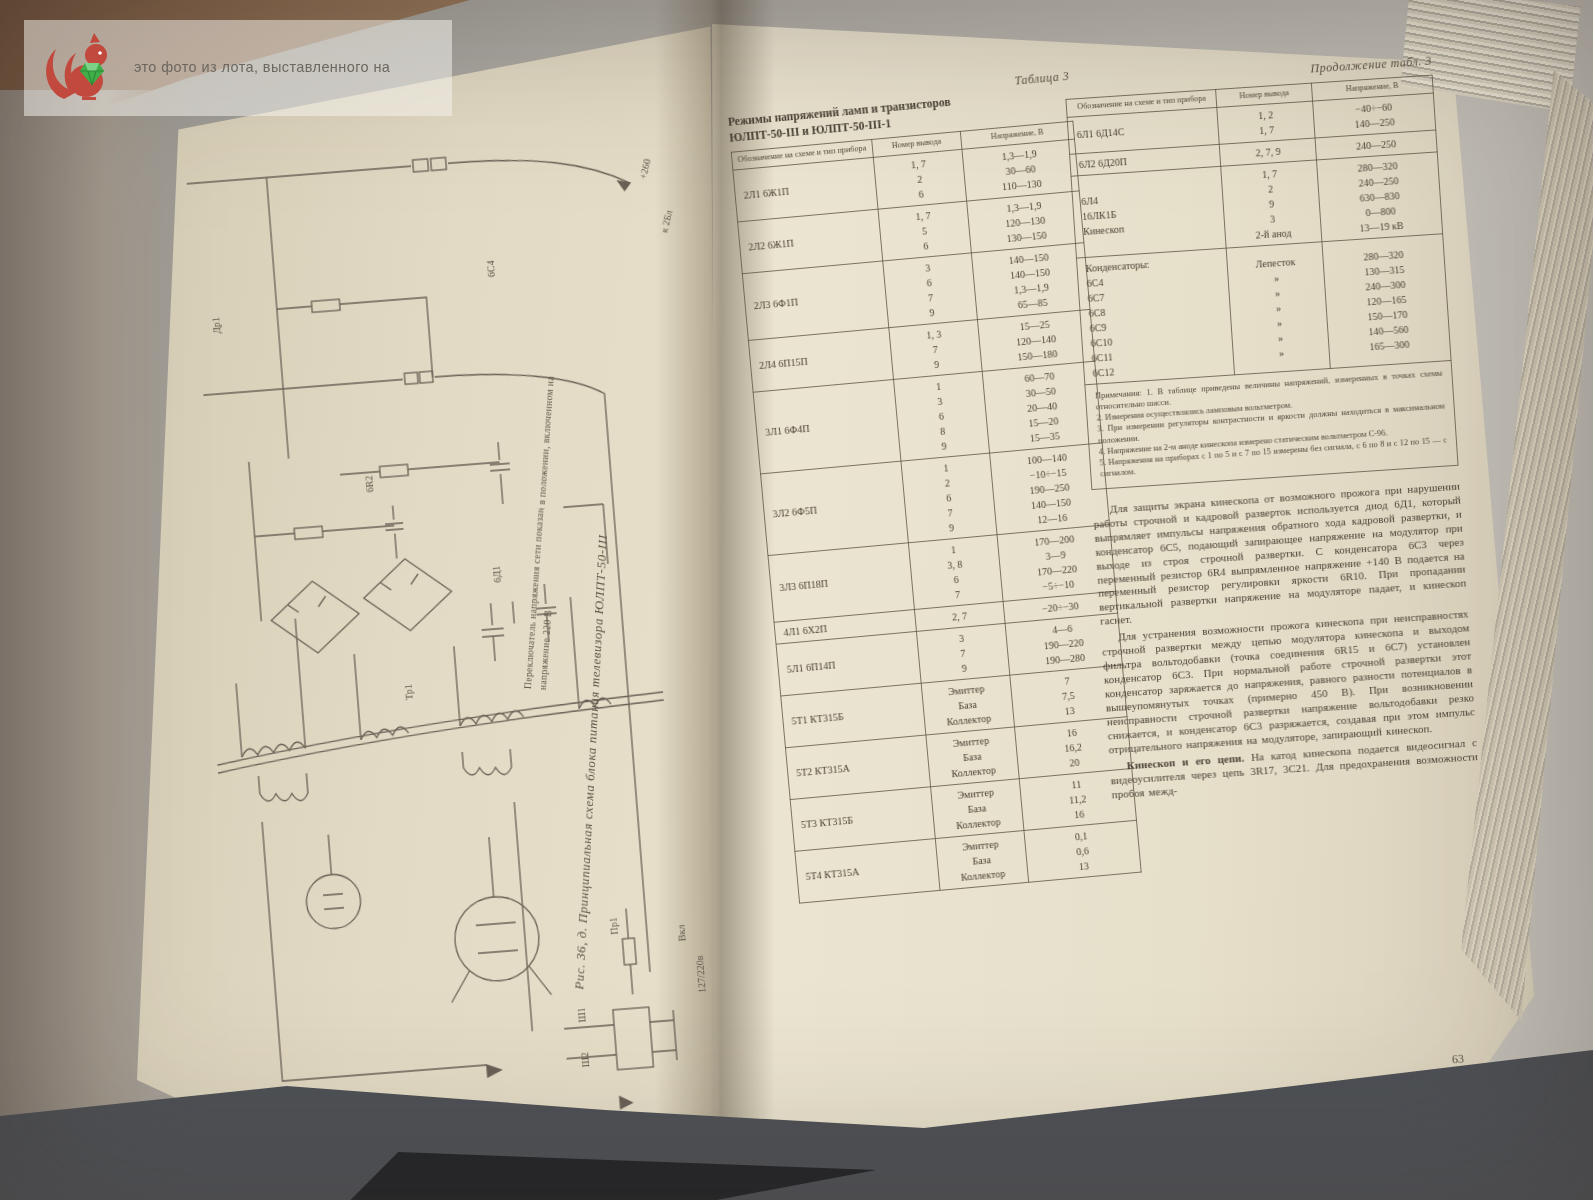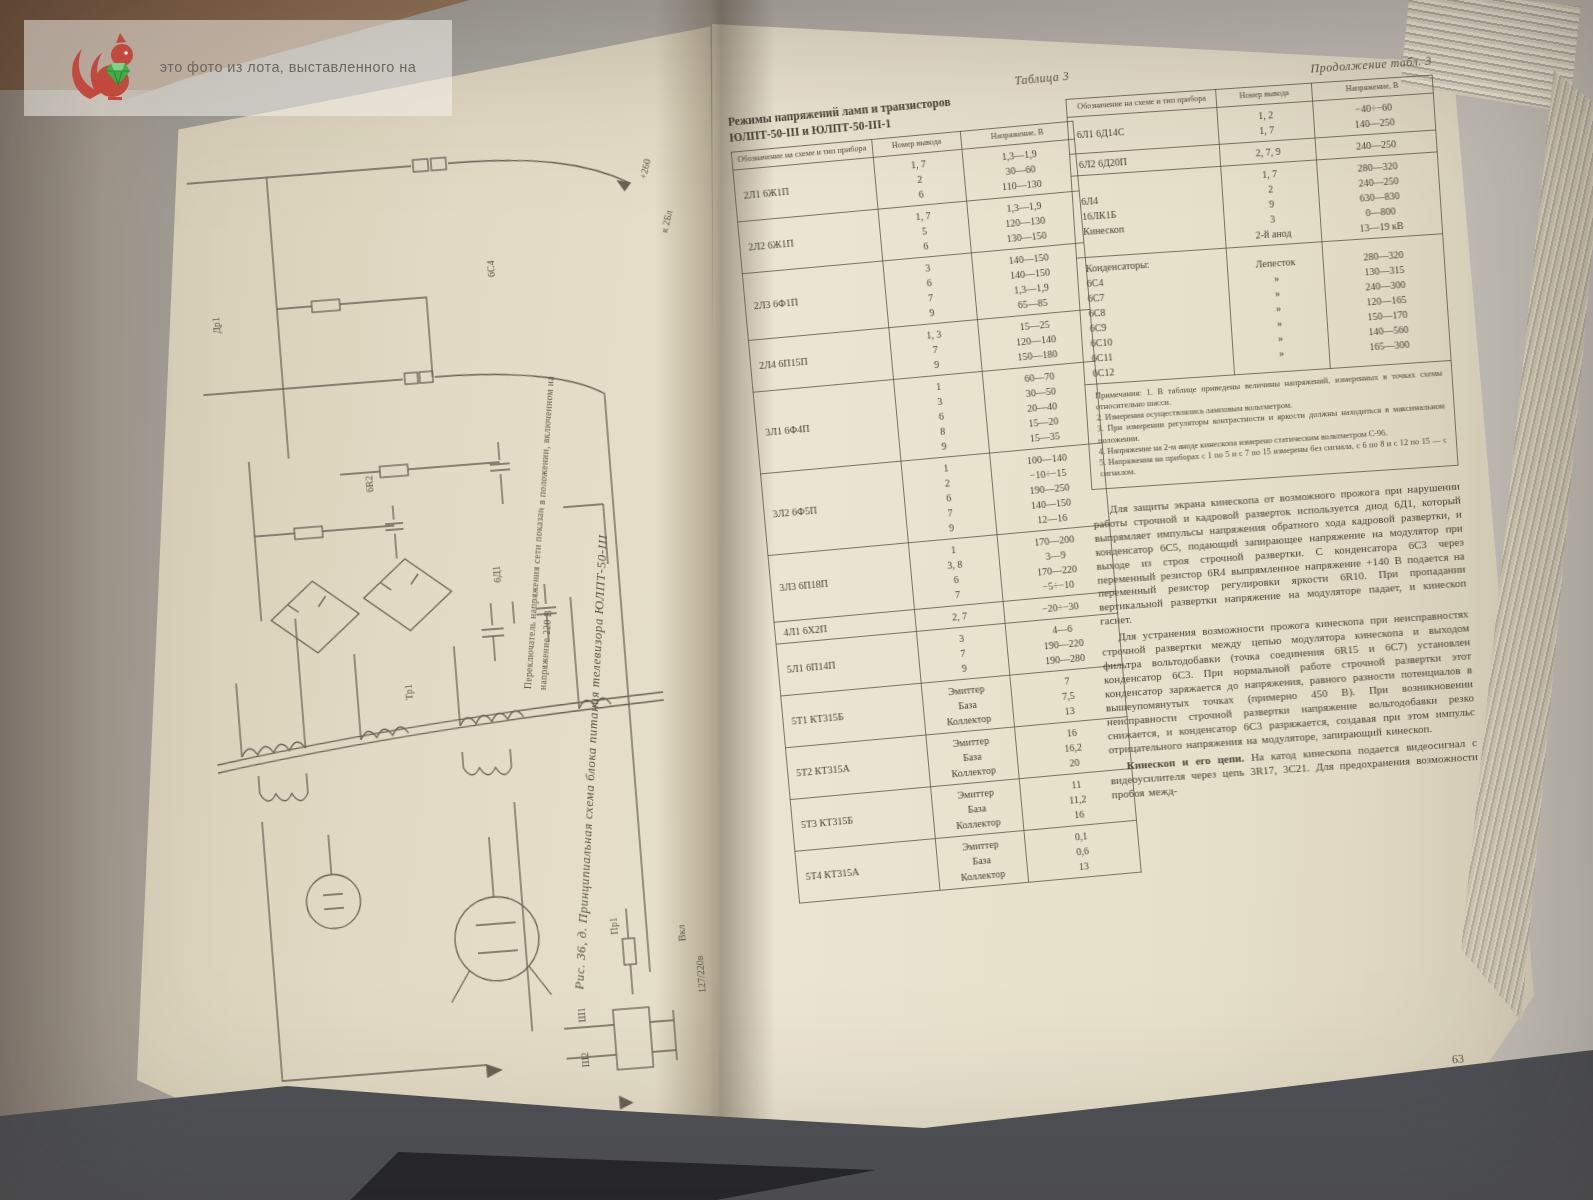--- a/index.html
+++ b/index.html
@@ -30,21 +30,21 @@
       background:linear-gradient(90deg,rgba(80,62,38,0) 0%,rgba(80,62,38,.30) 45%,rgba(50,38,20,.38) 55%,rgba(80,62,38,0) 100%);}
   .page-stack-top{position:absolute;left:1398px;top:-14px;width:185px;height:120px;transform:rotate(14deg);
       background:repeating-linear-gradient(176deg,#e9e3d3 0 3px,#b3ada0 3px 5px,#d8d1bf 5px 8px);
       clip-path:polygon(0 18%,92% 0,100% 88%,8% 100%);}
   .fore-edge{position:absolute;right:22px;top:70px;width:78px;height:950px;transform:rotate(4.5deg);
       background:repeating-linear-gradient(98deg,#ddd5c1 0 2px,#b7b0a0 2px 4px,#cec6b2 4px 7px);
       clip-path:polygon(30% 0,100% 4%,84% 100%,0 93%);}
 
   
   .watermark{position:absolute;left:24px;top:20px;width:428px;height:96px;z-index:50;
-      background:rgba(246,243,238,.52);display:flex;align-items:center;padding:4px 10px 6px 14px;box-sizing:border-box;justify-content:center;}
+      background:rgba(246,243,238,.52);display:flex;align-items:center;padding:4px 10px 6px 14px;box-sizing:border-box;}
   .wm-text{margin-left:14px;font-family:"Liberation Sans",sans-serif;}
   .wm-tag{font-size:14.5px;color:#6d675f;letter-spacing:.4px;}
   .wm-brand{font-size:33px;font-weight:bold;color:#56504a;letter-spacing:1.5px;margin-top:2px;}
 
   
   .ink{filter:blur(.32px);}
   .col{position:absolute;color:#4a4336;}
   .tlabel{font-style:italic;font-size:12px;text-align:right;color:#5a5143;letter-spacing:.5px;}
   .ttitle{font-weight:bold;font-size:11.5px;line-height:1.35;color:#473f33;}
   table.tbl{border-collapse:collapse;width:100%;margin-top:6px;}

